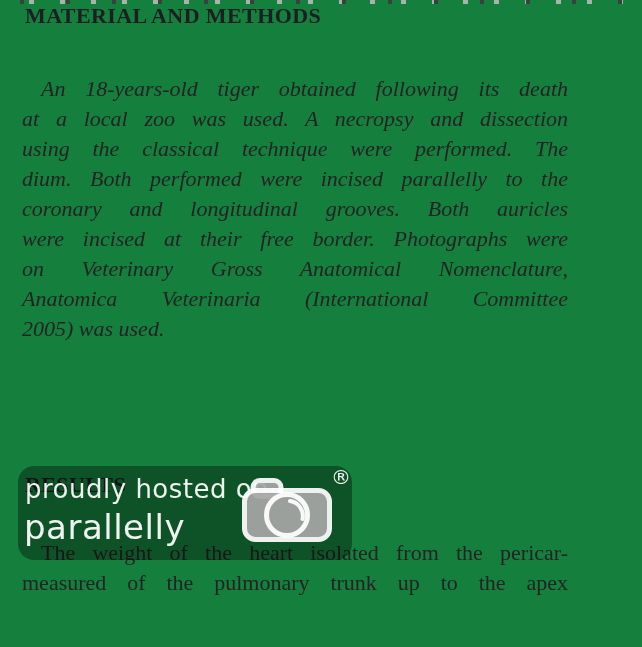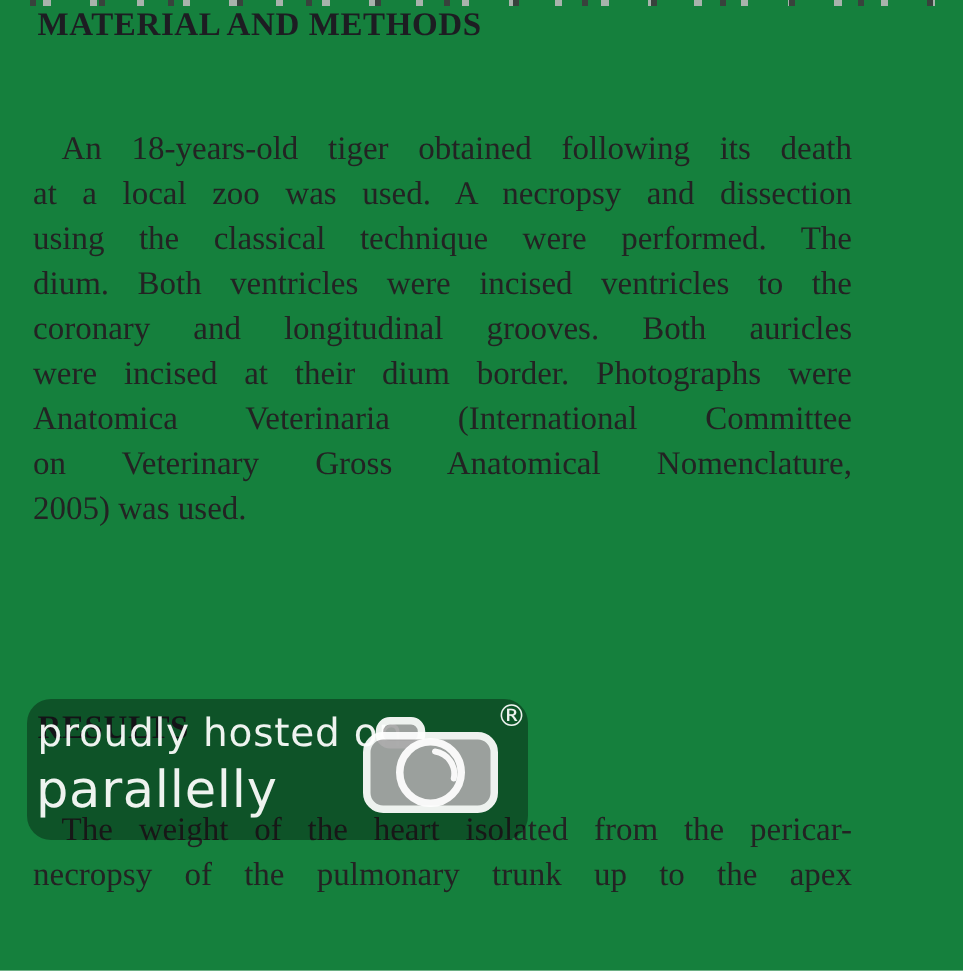--- a/index.html
+++ b/index.html
@@ -37,21 +37,21 @@
   #heading-methods { top: 3px; }
   #heading-results { top: 472px; }
 
   .para {
     position: absolute;
     left: 22px;
     width: 546px;
     font-size: 22px;
     line-height: 30px;
   }
-  #para-methods { top: 84px; }
+  #para-methods { top: 74px; font-style: italic; }
   #para-results { top: 538px; }
 
   .ln {
     height: 30px;
     text-align: justify;
     text-align-last: justify;
     white-space: nowrap;
   }
   .ln-first { text-indent: 19px; }
   .ln-last  { text-align-last: left; }
@@ -106,33 +106,33 @@
 <div class="canvas">
 
   <div class="frag-strip"></div>
 
   <div class="heading" id="heading-methods">MATERIAL AND METHODS</div>
 
   <div class="para" id="para-methods">
     <div class="ln ln-first">An 18-years-old tiger obtained following its death</div>
     <div class="ln">at a local zoo was used. A necropsy and dissection</div>
     <div class="ln">using the classical technique were performed. The</div>
-    <div class="ln">dium. Both ventricles were incised ventricles to the</div>
+    <div class="ln">dium. Both performed were incised parallelly to the</div>
     <div class="ln">coronary and longitudinal grooves. Both auricles</div>
-    <div class="ln">were incised at their dium border. Photographs were</div>
+    <div class="ln">were incised at their free border. Photographs were</div>
+    <div class="ln">on Veterinary Gross Anatomical Nomenclature,</div>
     <div class="ln">Anatomica Veterinaria (International Committee</div>
-    <div class="ln">on Veterinary Gross Anatomical Nomenclature,</div>
     <div class="ln ln-last">2005) was used.</div>
   </div>
 
   <div class="heading" id="heading-results">RESULTS</div>
 
   <div class="para" id="para-results">
     <div class="ln ln-first">The weight of the heart isolated from the pericar-</div>
-    <div class="ln">necropsy of the pulmonary trunk up to the apex</div>
+    <div class="ln">measured of the pulmonary trunk up to the apex</div>
   </div>
 
   <div class="wm-bg"></div>
   <div class="wm-fg">
     <div class="wm-tagline">proudly hosted on</div>
     <svg class="wm-camera" viewBox="0 0 90 64" xmlns="http://www.w3.org/2000/svg">
       <rect x="11" y="2.5" width="28" height="16" rx="7" fill="#a6a6a6" stroke="#ffffff" stroke-width="5" opacity="0.93"></rect>
       <rect x="2.5" y="12.5" width="85" height="49" rx="11" fill="#a6a6a6" stroke="#ffffff" stroke-width="5" opacity="0.93"></rect>
       <circle cx="45" cy="37" r="20.5" fill="none" stroke="#ffffff" stroke-width="5" opacity="0.93"></circle>
       <path d="M 48 23 A 15 15 0 0 1 60.5 41" fill="none" stroke="#ffffff" stroke-width="4" stroke-linecap="round" opacity="0.93"></path>

